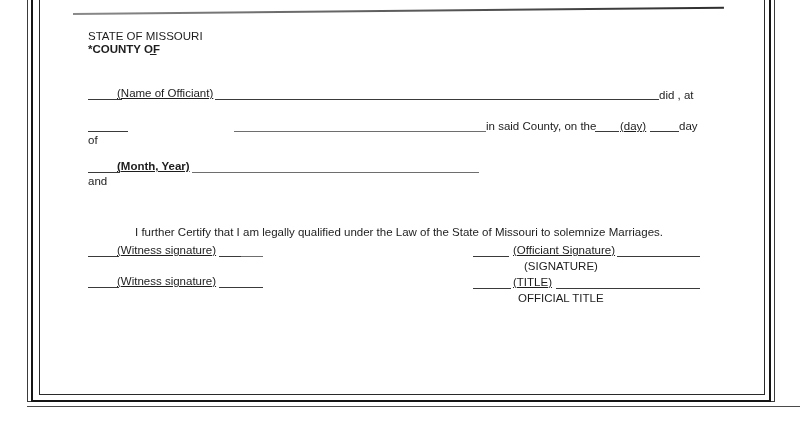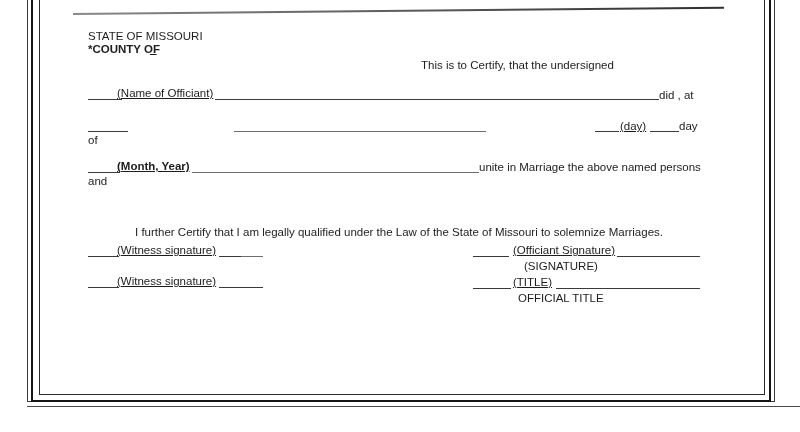--- a/index.html
+++ b/index.html
@@ -119,39 +119,38 @@
 
   <div class="top-rule"></div>
 
   <div class="content">
 
     <div class="t" style="left:88px; top:29px;">STATE OF MISSOURI</div>
 
     <div class="t bold" style="left:88px; top:42px;">*COUNTY OF</div>
     <div class="t bold ul" style="left:150px; top:42px;">_</div>
 
-    <div class="t" style="left:421px; top:58px;">This is to Certify, that the undersigned</div>
 
     <div class="rule" style="left:88px; top:99px; width:34px;"></div>
     <div class="t ul" style="left:117px; top:86px;">(Name of Officiant)</div>
     <div class="rule" style="left:215px; top:99px; width:444px;"></div>
     <div class="t" style="left:659px; top:88px;">did , at</div>
 
     <div class="rule" style="left:88px; top:131px; width:40px;"></div>
     <div class="rule-soft" style="left:234px; top:131px; width:252px;"></div>
+    <div class="t" style="left:486px; top:119px;">in said County, on the</div>
     <div class="rule" style="left:595px; top:131px; width:24px;"></div>
     <div class="t ul" style="left:620px; top:119px;text-decoration:underline;">(day)</div>
     <div class="rule" style="left:650px; top:131px; width:29px;"></div>
     <div class="t" style="left:679px; top:119px;">day</div>
     <div class="t" style="left:88px; top:133px;">of</div>
 
     <div class="rule" style="left:88px; top:172px; width:32px;"></div>
     <div class="t ul" style="left:117px; top:159px;font-weight:bold;">(Month, Year)</div>
     <div class="rule-soft" style="left:192px; top:172px; width:287px;"></div>
-    <div class="t" style="left:479px; top:160px;">unite in Marriage the above named persons</div>
     <div class="t" style="left:88px; top:174px;">and</div>
 
     <div class="t" style="left:135px; top:201px;margin-top:24px;">I further Certify that I am legally qualified under the Law of the State of Missouri to solemnize Marriages.</div>
 
     <div class="rule" style="left:88px; top:256px; width:31px;"></div>
     <div class="t ul" style="left:117px; top:243px;">(Witness signature)</div>
     <div class="rule" style="left:219px; top:256px; width:22px;"></div>
     <div class="rule-soft" style="left:241px; top:256px; width:22px;"></div>
 
     <div class="rule" style="left:88px; top:287px; width:31px;"></div>

